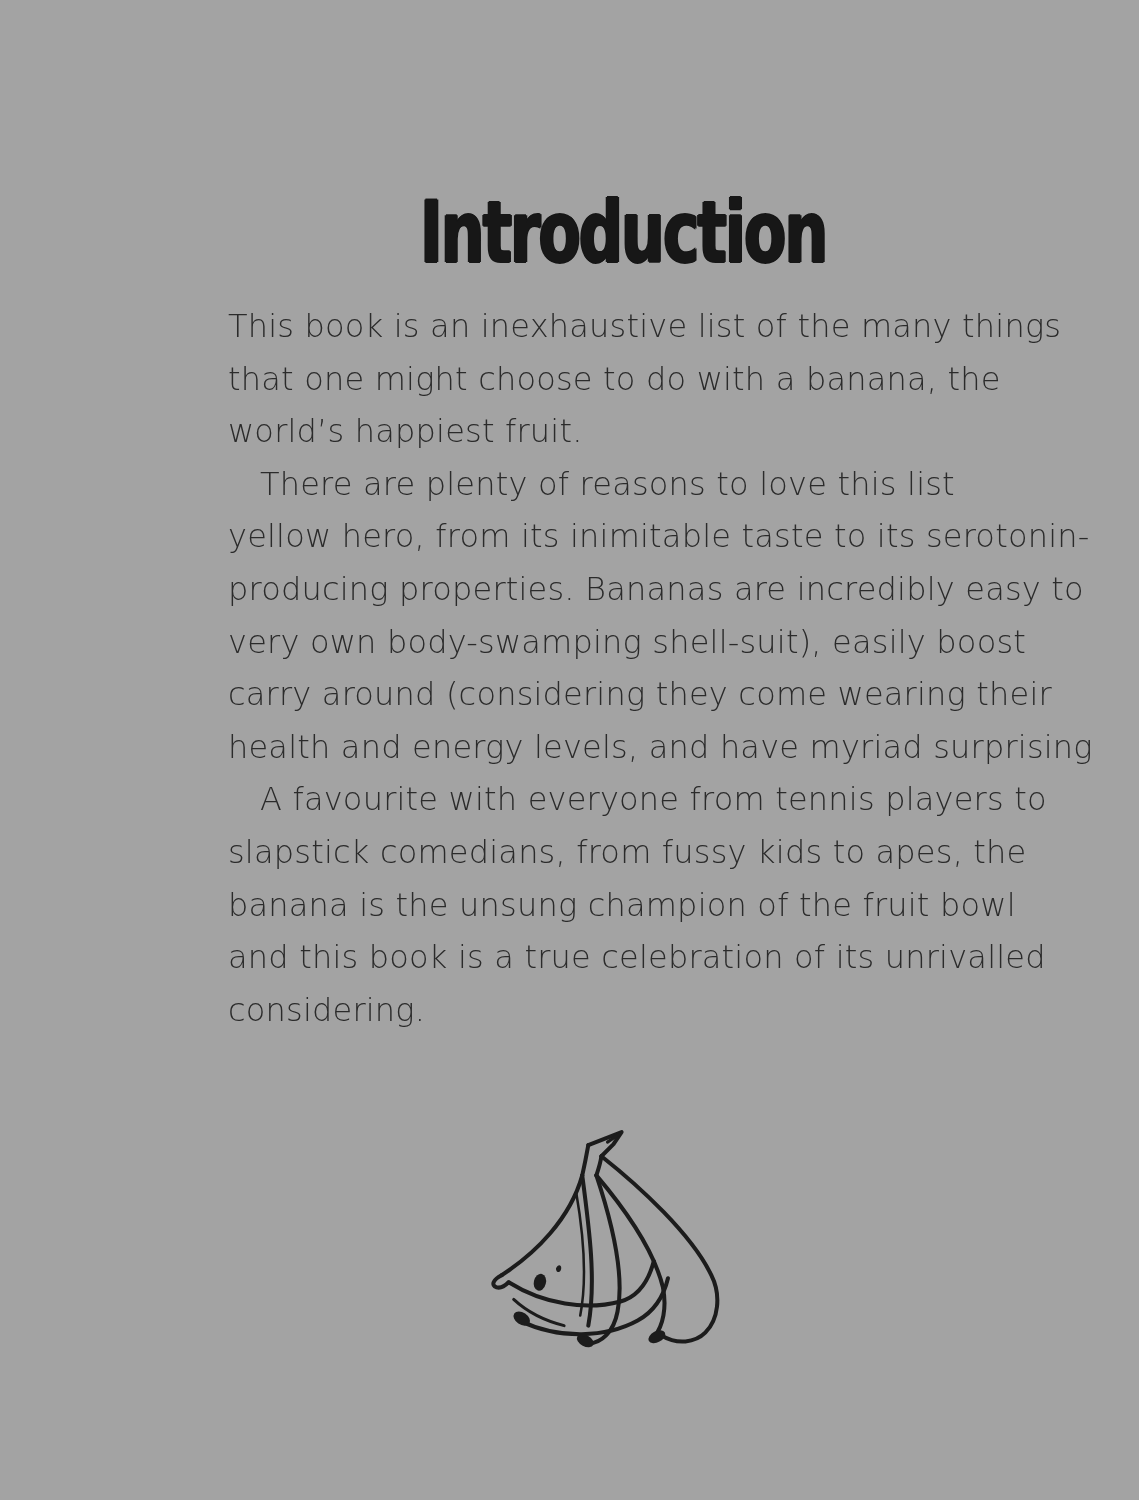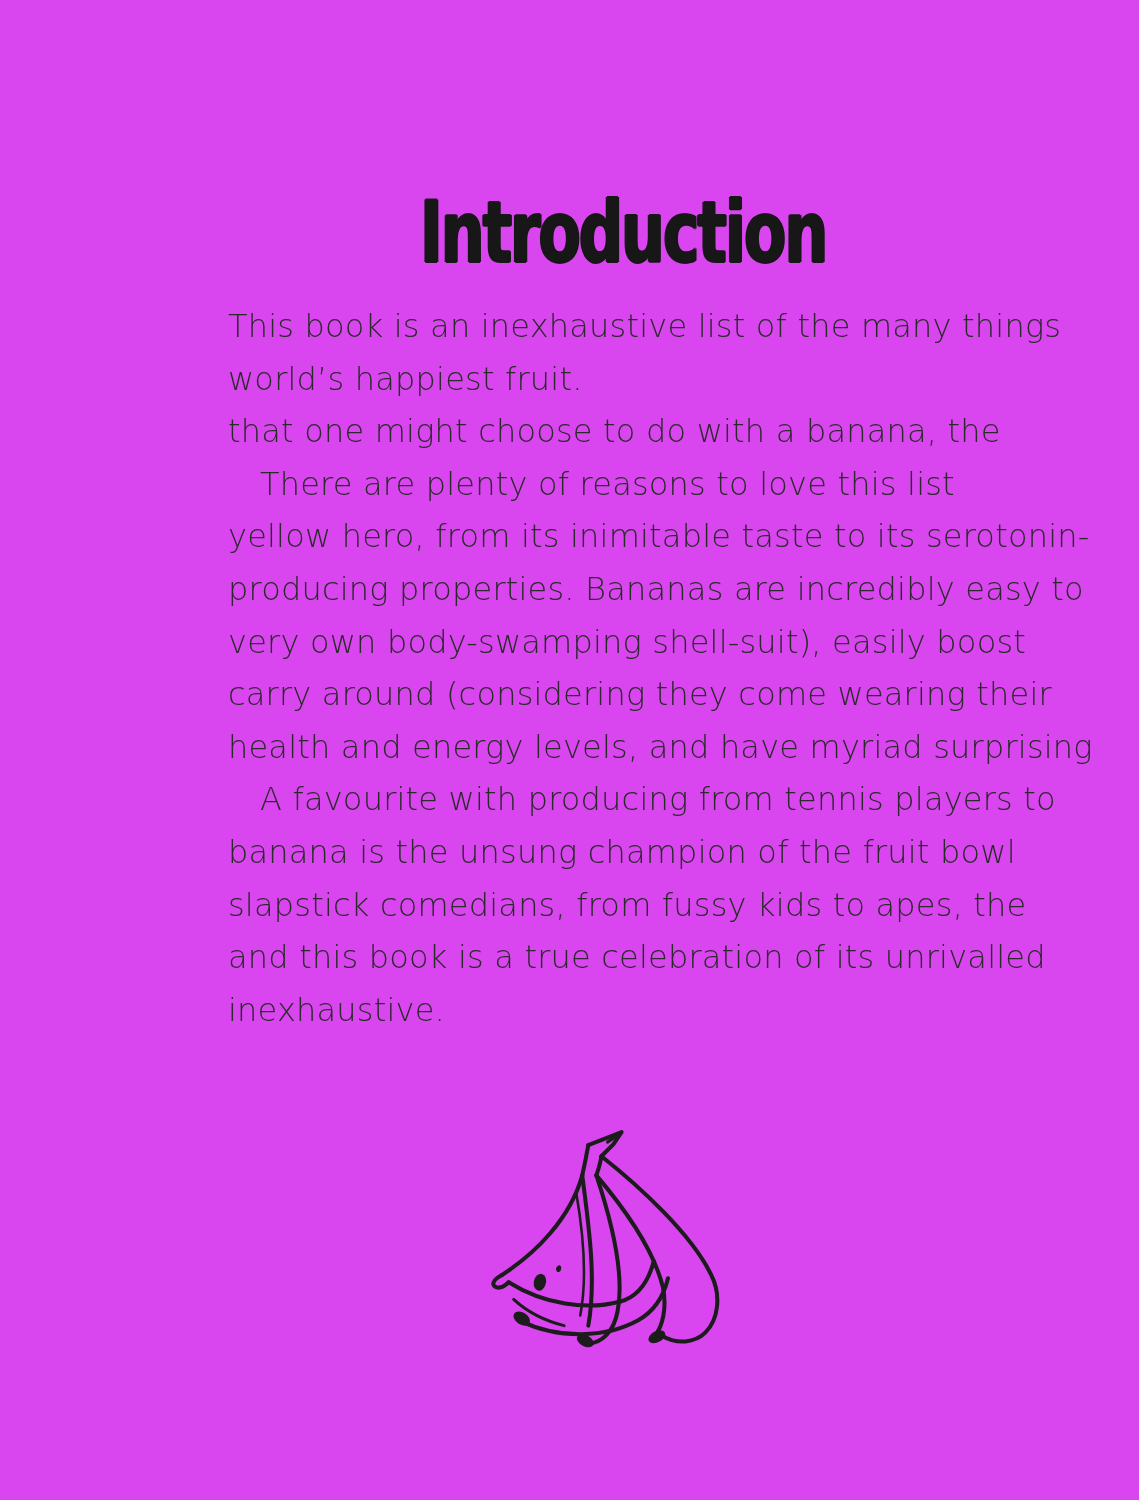--- a/index.html
+++ b/index.html
@@ -4,21 +4,21 @@
 <style>
   html, body {
     margin: 0;
     padding: 0;
     background: #ffffff;
   }
   .page {
     position: relative;
     width: 1139px;
     height: 1500px;
-    background: #d946ef;
+    background: #a3a3a3;
     overflow: hidden;
     font-family: "DejaVu Sans", "Liberation Sans", sans-serif;
   }
   .title {
     position: absolute;
     top: 182px;
     left: 228px;
     width: 790px;
     text-align: center;
     font-size: 86px;
@@ -58,37 +58,37 @@
 </head>
 <body>
 
 <div class="page">
 
   <div class="title">Introduction</div>
 
   <div class="text-block">
       <div class="para">
         <div class="line">This book is an inexhaustive list of the many things</div>
+        <div class="line">that one might choose to do with a banana, the</div>
         <div class="line">world’s happiest fruit.</div>
-        <div class="line">that one might choose to do with a banana, the</div>
       </div>
       <div class="para">
         <div class="line indent">There are plenty of reasons to love this list</div>
         <div class="line">yellow hero, from its inimitable taste to its serotonin-</div>
         <div class="line">producing properties. Bananas are incredibly easy to</div>
         <div class="line">very own body-swamping shell-suit), easily boost</div>
         <div class="line">carry around (considering they come wearing their</div>
         <div class="line">health and energy levels, and have myriad surprising</div>
       </div>
       <div class="para">
-        <div class="line indent">A favourite with producing from tennis players to</div>
+        <div class="line indent">A favourite with everyone from tennis players to</div>
+        <div class="line">slapstick comedians, from fussy kids to apes, the</div>
         <div class="line">banana is the unsung champion of the fruit bowl</div>
-        <div class="line">slapstick comedians, from fussy kids to apes, the</div>
         <div class="line">and this book is a true celebration of its unrivalled</div>
-        <div class="line">inexhaustive.</div>
+        <div class="line">considering.</div>
       </div>
     </div>
 
   <svg class="illustration" viewBox="0 0 255 240" xmlns="http://www.w3.org/2000/svg">
     <g stroke="#1c1c1c" fill="none" stroke-width="4" stroke-linecap="round" stroke-linejoin="round">
 
       <g>
         <path d="M104,17 L137,4 L129,16 L117,28"></path>
         <path d="M135,6 L123,14" stroke-width="3"></path>
         <path d="M104,17 C 102,28 100,38 98,47"></path>

